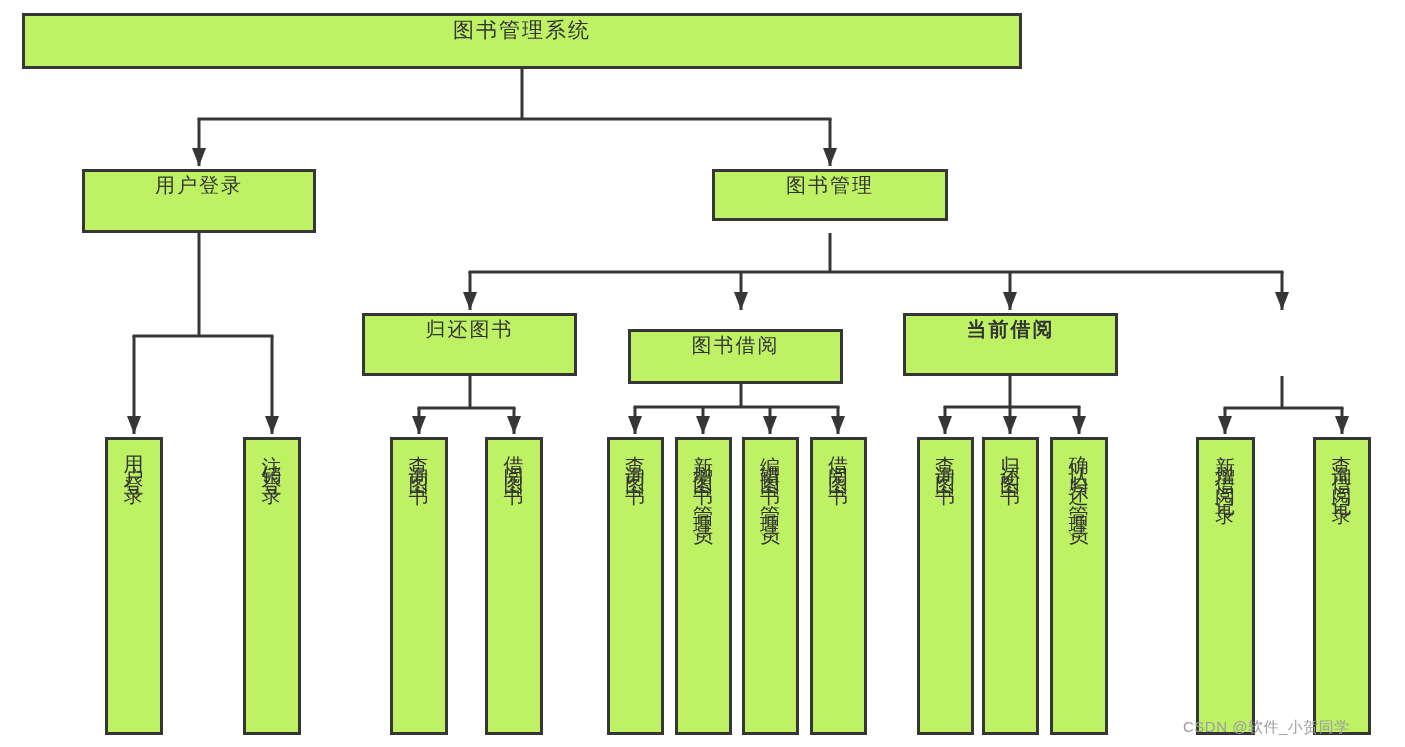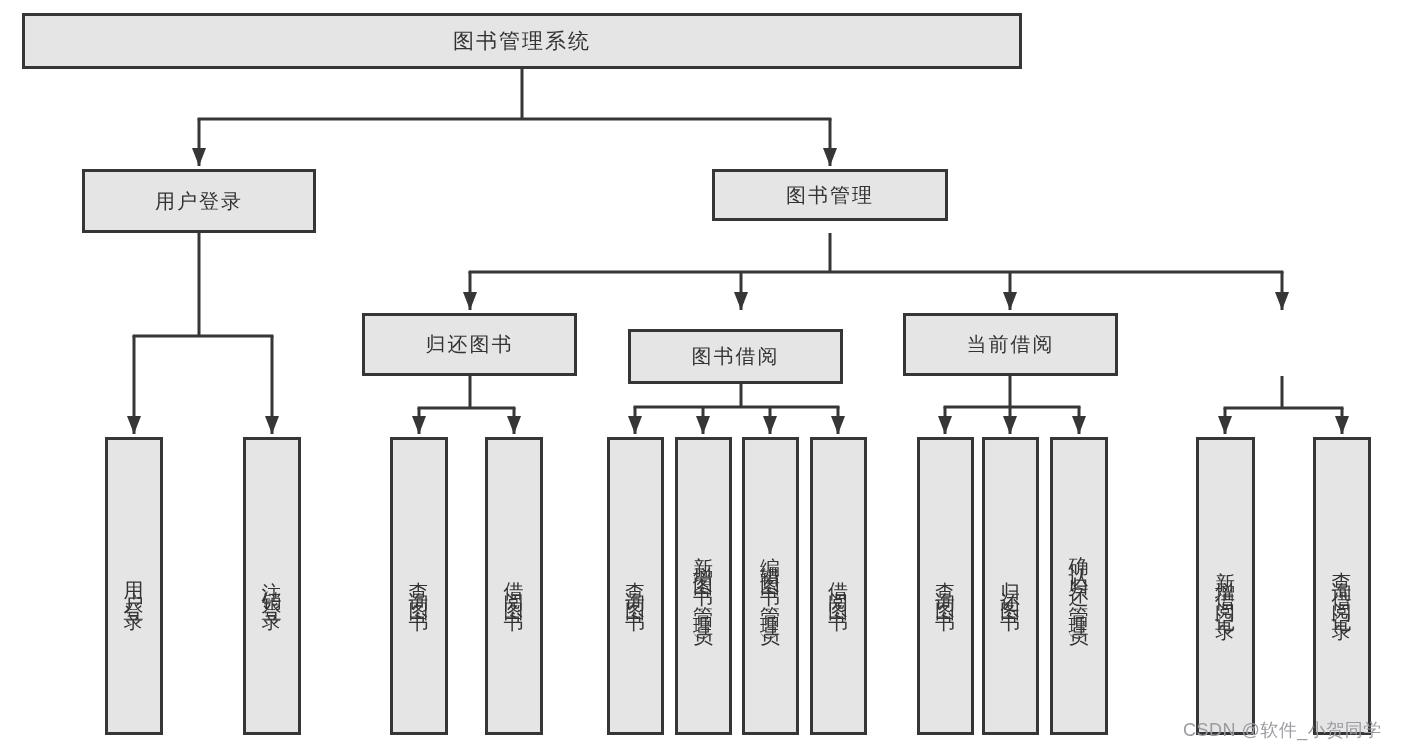--- a/index.html
+++ b/index.html
@@ -14,23 +14,23 @@
   .connector-layer {
     position: absolute;
     left: 0; top: 0;
     width: 1405px; height: 747px;
     z-index: 1;
   }
   .node {
     position: absolute;
     box-sizing: border-box;
     border: 3px solid #363636;
-    background: #e5e5e5;
+    background: #bef264;
     display: flex;
-    align-items: center;
+    align-items: flex-start;
     justify-content: center;
     color: #333333;
     z-index: 2;
   }
   .h-node span {
     font-size: 20px;
     letter-spacing: 2px;
     white-space: nowrap;
   }
   .root-node span { font-size: 21px; }
@@ -39,21 +39,21 @@
     text-orientation: mixed;
     font-size: 20px;
     line-height: 1;
     letter-spacing: 10px;
     white-space: nowrap;
   }
   .watermark {
     position: absolute;
     left: 1183px;
     top: 718px;
-    font-size: 18px;
+    font-size: 15px;
     color: #9b9ba1;
     letter-spacing: 0.5px;
     white-space: nowrap;
     z-index: 3;
   }
 </style>
 </head>
 <body>
 
 <div class="canvas">
@@ -113,21 +113,21 @@
   <div class="node h-node" style="left:712px; top:169px; width:236px; height:52px;">
     <span>图书管理</span>
   </div>
 
   <div class="node h-node" style="left:362px; top:313px; width:215px; height:63px;">
     <span>归还图书</span>
   </div>
   <div class="node h-node" style="left:628px; top:313px; width:215px; height:55px;margin-top:16px;">
     <span>图书借阅</span>
   </div>
-  <div class="node h-node" style="left:903px; top:313px; width:215px; height:63px;">
+  <div class="node h-node" style="left:903px; top:313px; width:215px; height:63px;font-weight:bold;">
     <span>当前借阅</span>
   </div>
 
   <div class="node v-node" style="left:105px; top:437px; width:58px; height:298px;">
     <span class="v-text">用户登录</span>
   </div>
   <div class="node v-node" style="left:243px; top:437px; width:58px; height:298px;">
     <span class="v-text">注销登录</span>
   </div>
 

